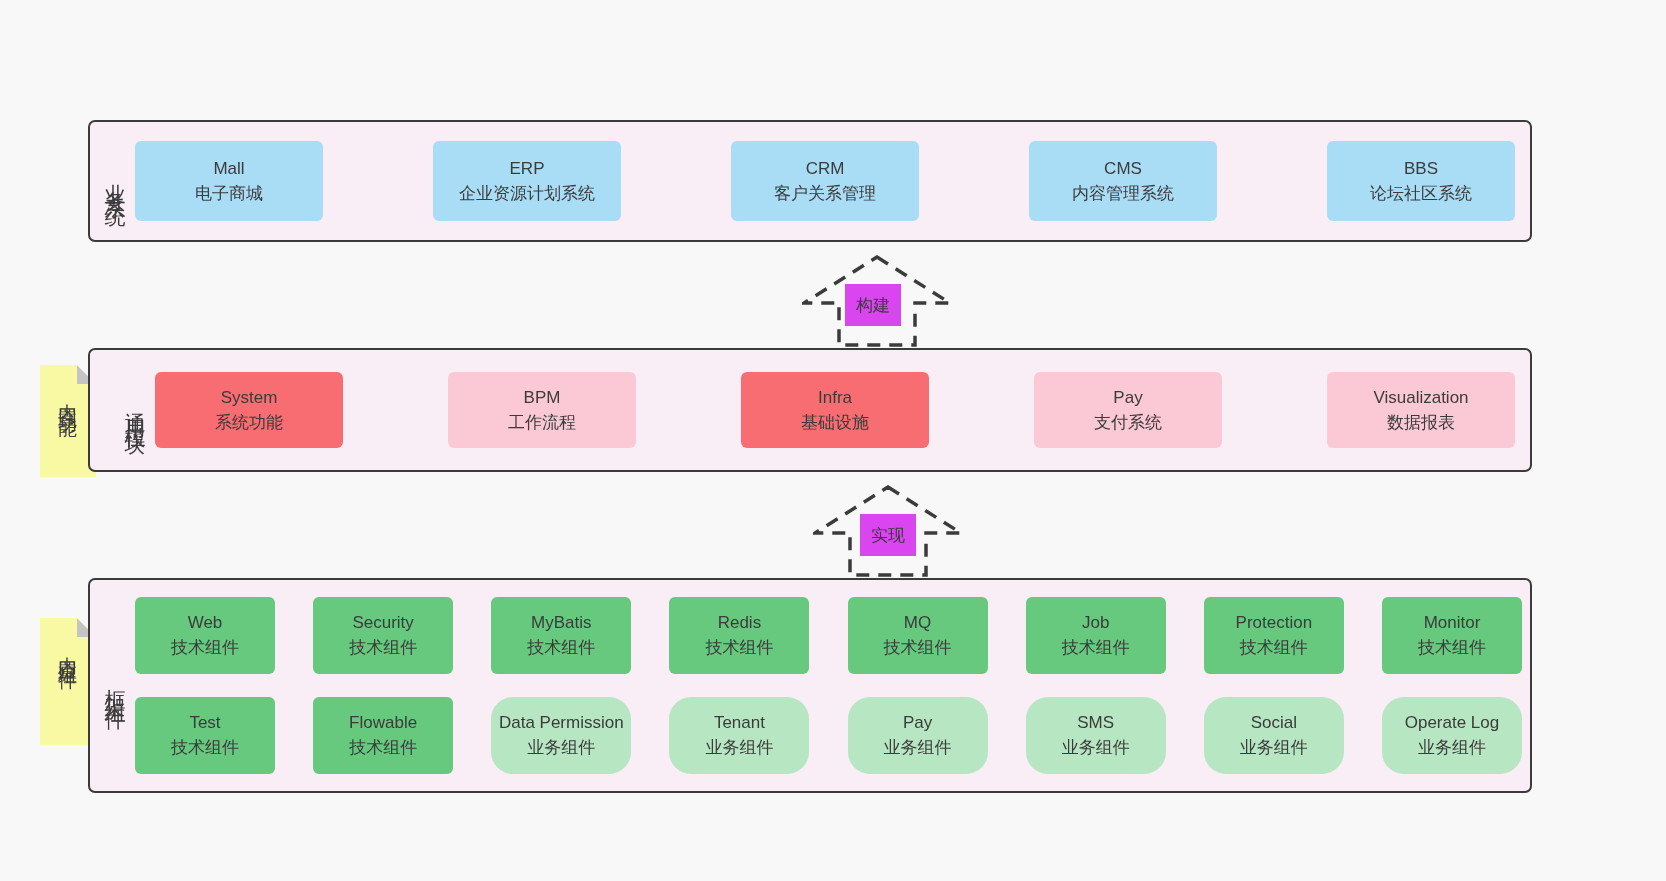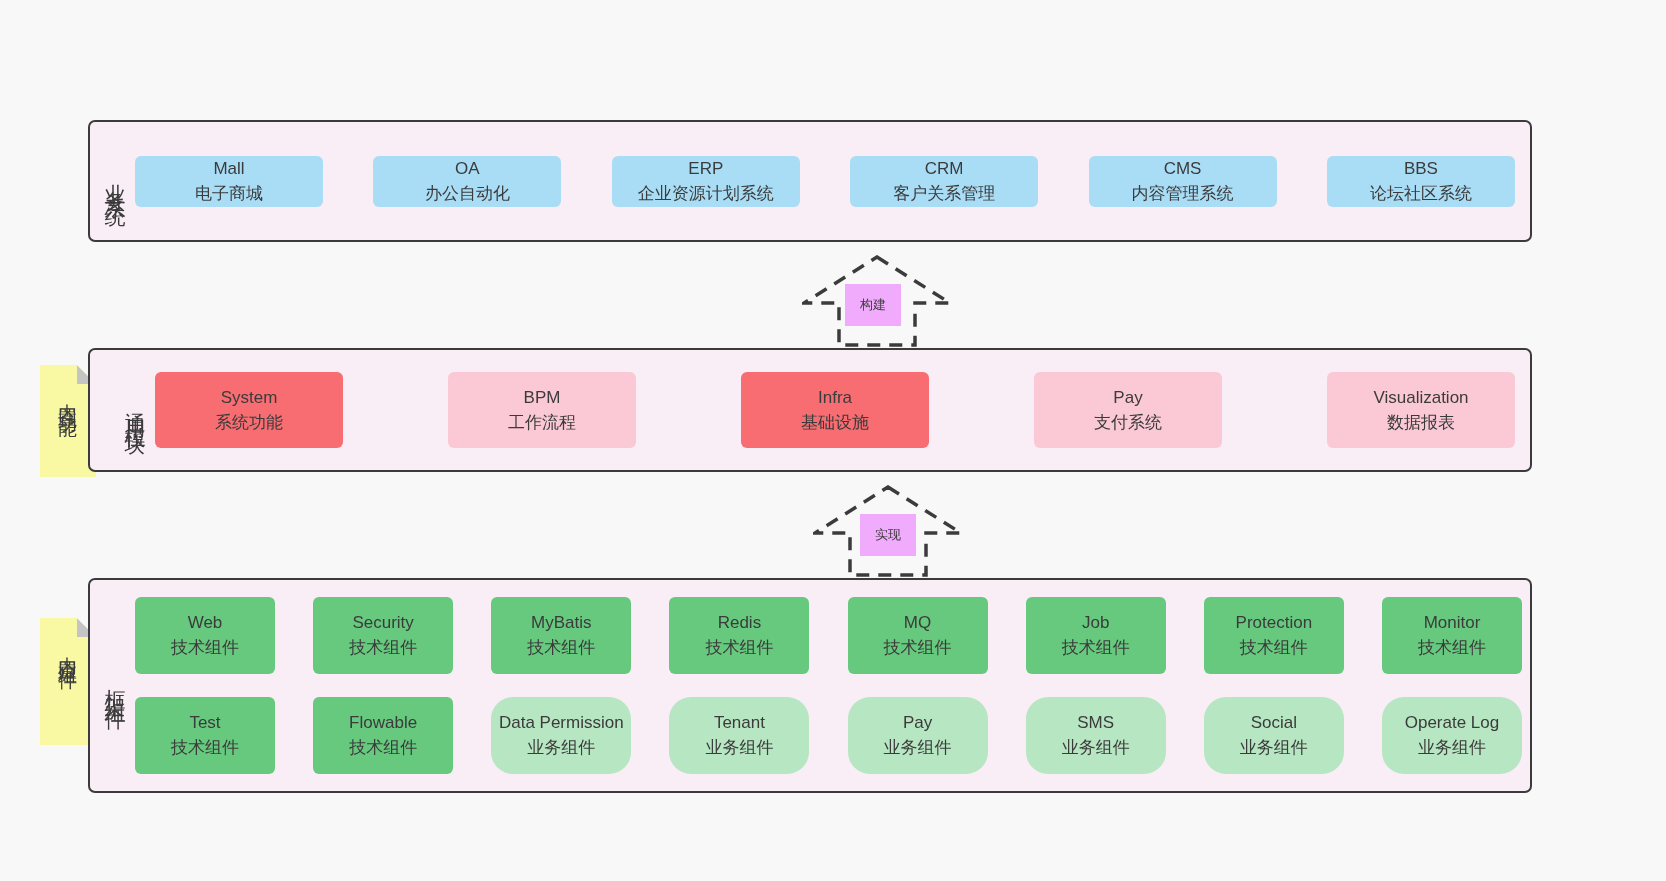--- a/index.html
+++ b/index.html
@@ -30,21 +30,21 @@
   .rows{
     flex:1;display:flex;flex-direction:column;justify-content:center;
     gap:23px;padding-right:8px;
   }
   .rows .row{flex:none;padding-right:0;}
   .box{
     box-sizing:border-box;border-radius:6px;
     display:flex;flex-direction:column;align-items:center;justify-content:center;
     text-align:center;font-size:17px;line-height:1.5;
   }
-  .box.wide{width:188px;height:51px;}
+  .box.wide{width:188px;height:80px;}
   .layer-common .box.wide{height:76px;}
   .box.small{width:140px;height:77px;line-height:1.45;}
   .blue{background:#a9ddf6;}
   .red{background:#f76d72;}
   .pink{background:#fac9d5;}
   .green{background:#66c97e;}
   .lightgreen{background:#b7e6c2;border-radius:22px;}
   .sticky{
     position:absolute;z-index:0;left:-48px;width:56px;
     background:#f9f9a3;display:flex;justify-content:center;
@@ -58,40 +58,36 @@
   }
   .sticky-text{
     writing-mode:vertical-rl;text-orientation:upright;
     font-size:19px;letter-spacing:5px;line-height:1;margin-top:23px;
   }
   .arrow-zone{position:relative;width:1666px;height:106px;}
   .arrow-svg{position:absolute;top:13px;width:150px;height:92px;}
   .arrow-svg-build{left:802px;}
   .arrow-svg-impl{left:813px;}
   .arrow-label{
-    position:absolute;width:56px;height:42px;background:#f0abfc;
-    display:flex;align-items:center;justify-content:center;font-size:13px;
+    position:absolute;width:56px;height:42px;background:#d946ef;
+    display:flex;align-items:center;justify-content:center;font-size:17px;
   }
   .arrow-label-build{left:845px;top:42px;}
   .arrow-label-impl{left:860px;top:42px;}
 </style>
 </head>
 <body>
 
 <div class="layer-wrap wrap-business">
   <div class="layer layer-business">
     <div class="layer-label">业务系统</div>
     <div class="row">
       <div class="box wide blue">
         <div>Mall</div>
         <div>电子商城</div>
-      </div>
-      <div class="box wide blue">
-        <div>OA</div>
-        <div>办公自动化</div>
       </div>
       <div class="box wide blue">
         <div>ERP</div>
         <div>企业资源计划系统</div>
       </div>
       <div class="box wide blue">
         <div>CRM</div>
         <div>客户关系管理</div>
       </div>
       <div class="box wide blue">

